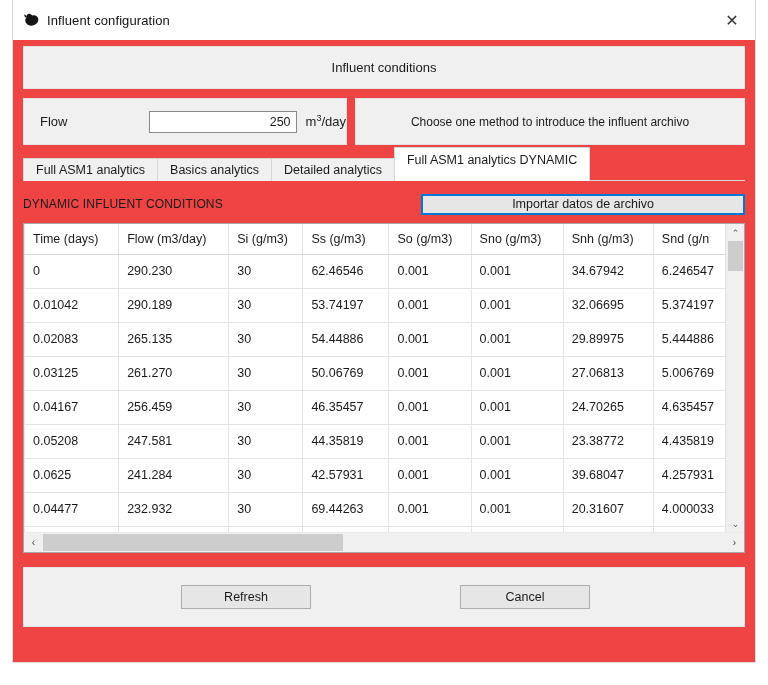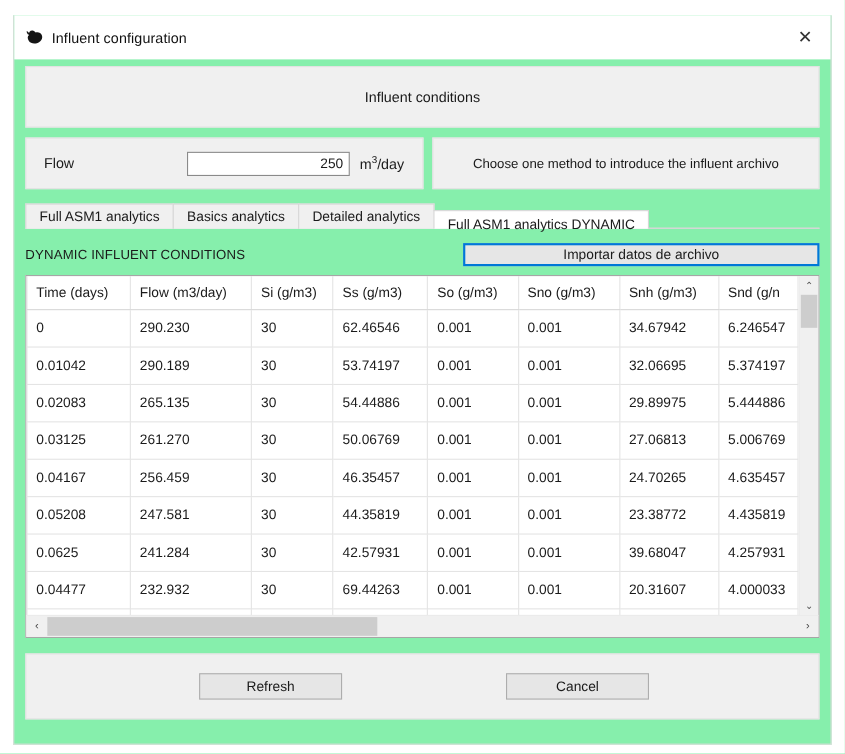--- a/index.html
+++ b/index.html
@@ -12,24 +12,24 @@
     background: #ffffff;
     font-family: "Liberation Sans", sans-serif;
     font-size: 12.5px;
     color: #1a1a1a;
     overflow: hidden;
   }
 
   #window {
     position: absolute;
     left: 12px;
-    top: 14px;
+    top: 0px;
     width: 744px;
     height: 663px;
-    background: #86efac;
+    background: #ef4444;
     border: 1px solid #dcdcdc;
     border-top: none;
     box-sizing: border-box;
   }
 
   
   .titlebar {
     height: 40px;
     background: #ffffff;
     display: flex;
@@ -70,37 +70,37 @@
     box-sizing: border-box;
   }
 
   .group-box {
     border: 1px solid #e2e2e2;
     background: #f0f0f0;
     box-sizing: border-box;
   }
 
   .banner {
-    height: 56px;
+    height: 43px;
     margin-top: 6px;
     display: flex;
     align-items: center;
     justify-content: center;
     font-size: 13px;
     color: #1a1a1a;
   }
 
   .row-flow {
     margin-top: 9px;
     display: flex;
     gap: 8px;
     height: 47px;
   }
   .flow-box {
-    width: 362px;
+    width: 324px;
     display: flex;
     align-items: center;
     padding-left: 16px;
     box-sizing: border-box;
   }
   .flow-label {
     font-size: 13px;
     width: 130px;
   }
   .flow-input {
@@ -157,21 +157,21 @@
     background: #f0f0f0;
     color: #1a1a1a;
     margin-right: -1px;
     cursor: default;
     position: relative;
     z-index: 1;
     box-sizing: border-box;
   }
   .tab.active {
     background: #ffffff;
-    height: 17px;
+    height: 34px;
     line-height: 24px;
     z-index: 3;
     border-color: #d6d6d6;
   }
   .tab-filler {
     flex: 1;
     height: 23px;
     border-bottom: 1px solid #d6d6d6;
   }
 

